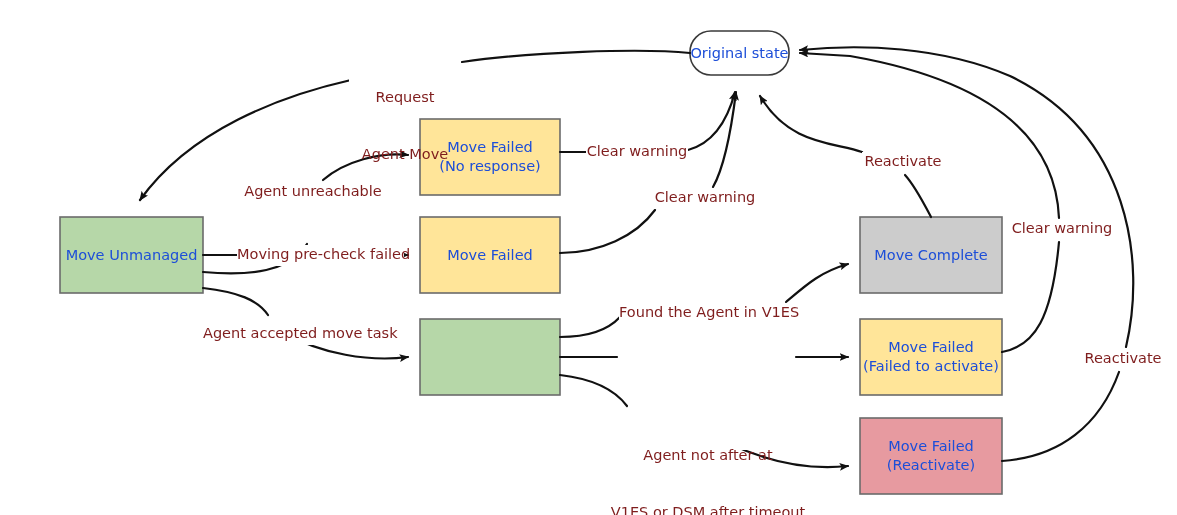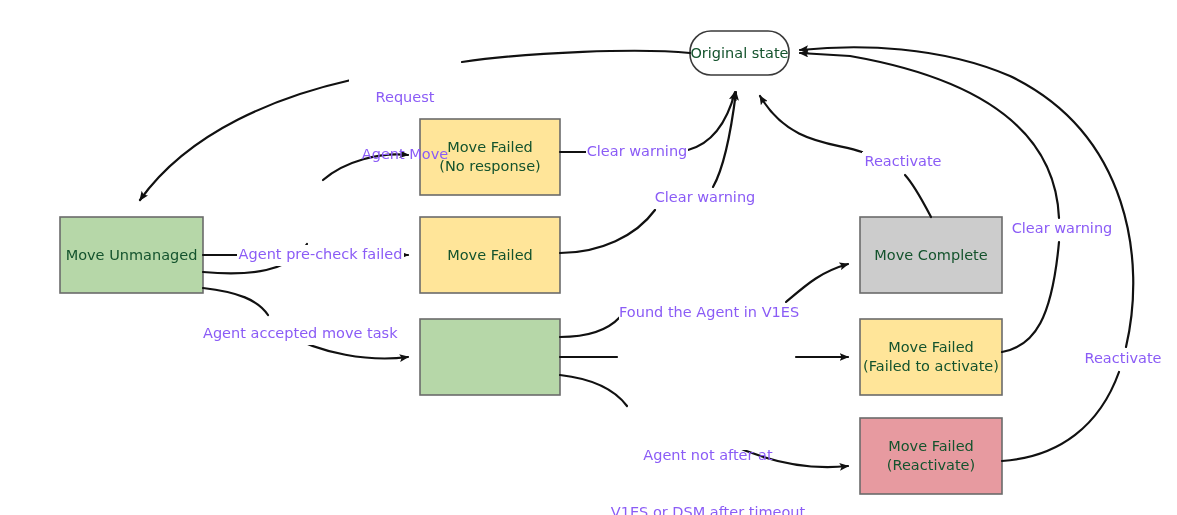--- a/index.html
+++ b/index.html
@@ -35,37 +35,37 @@
   .node-rect {
     stroke: #6b6b6b;
     stroke-width: 1.6;
   }
   .node-rect.dark-edge {
     stroke: #3a3a3a;
   }
   .node-label {
     position: absolute;
     text-align: center;
-    color: #14532d;
+    color: #1d4ed8;
     font-size: 14.5px;
     line-height: 19px;
     font-family: "DejaVu Sans", sans-serif;
     pointer-events: none;
     white-space: pre;
   }
   .node-label.center-box {
     display: flex;
     align-items: center;
     justify-content: center;
     flex-direction: column;
   }
   .edge-label {
     position: absolute;
     text-align: center;
-    color: #8b5cf6;
+    color: #7f1d1d;
     font-size: 14.5px;
     line-height: 19px;
     font-family: "DejaVu Sans", sans-serif;
     background: #ffffff;
     pointer-events: none;
     white-space: pre;
   }
 </style>
 </head>
 <body>
@@ -168,22 +168,23 @@
   <div class="node-label center-box" style="left:860px; top:418px; width:142px; height:76px;">
     <span>Move Failed</span>
     <span>(Reactivate)</span>
   </div>
 
   <div class="edge-label" style="left:349px; top:50px; width:112px; height:42px;">
     <div>Request</div>
     <div>Agent Move</div>
   </div>
 
-
-  <div class="edge-label" style="left:237px; top:245px; width:167px; height:21px;">Agent pre-check failed</div>
+  <div class="edge-label" style="left:243px; top:182px; width:140px; height:21px;">Agent unreachable</div>
+
+  <div class="edge-label" style="left:237px; top:245px; width:167px; height:21px;">Moving pre-check failed</div>
 
   <div class="edge-label" style="left:203px; top:324px; width:194px; height:21px;">Agent accepted move task</div>
 
   <div class="edge-label" style="left:586px; top:142px; width:102px; height:21px;">Clear warning</div>
 
   <div class="edge-label" style="left:654px; top:188px; width:102px; height:21px;">Clear warning</div>
 
   <div class="edge-label" style="left:619px; top:303px; width:168px; height:21px;">Found the Agent in V1ES</div>
 
 

